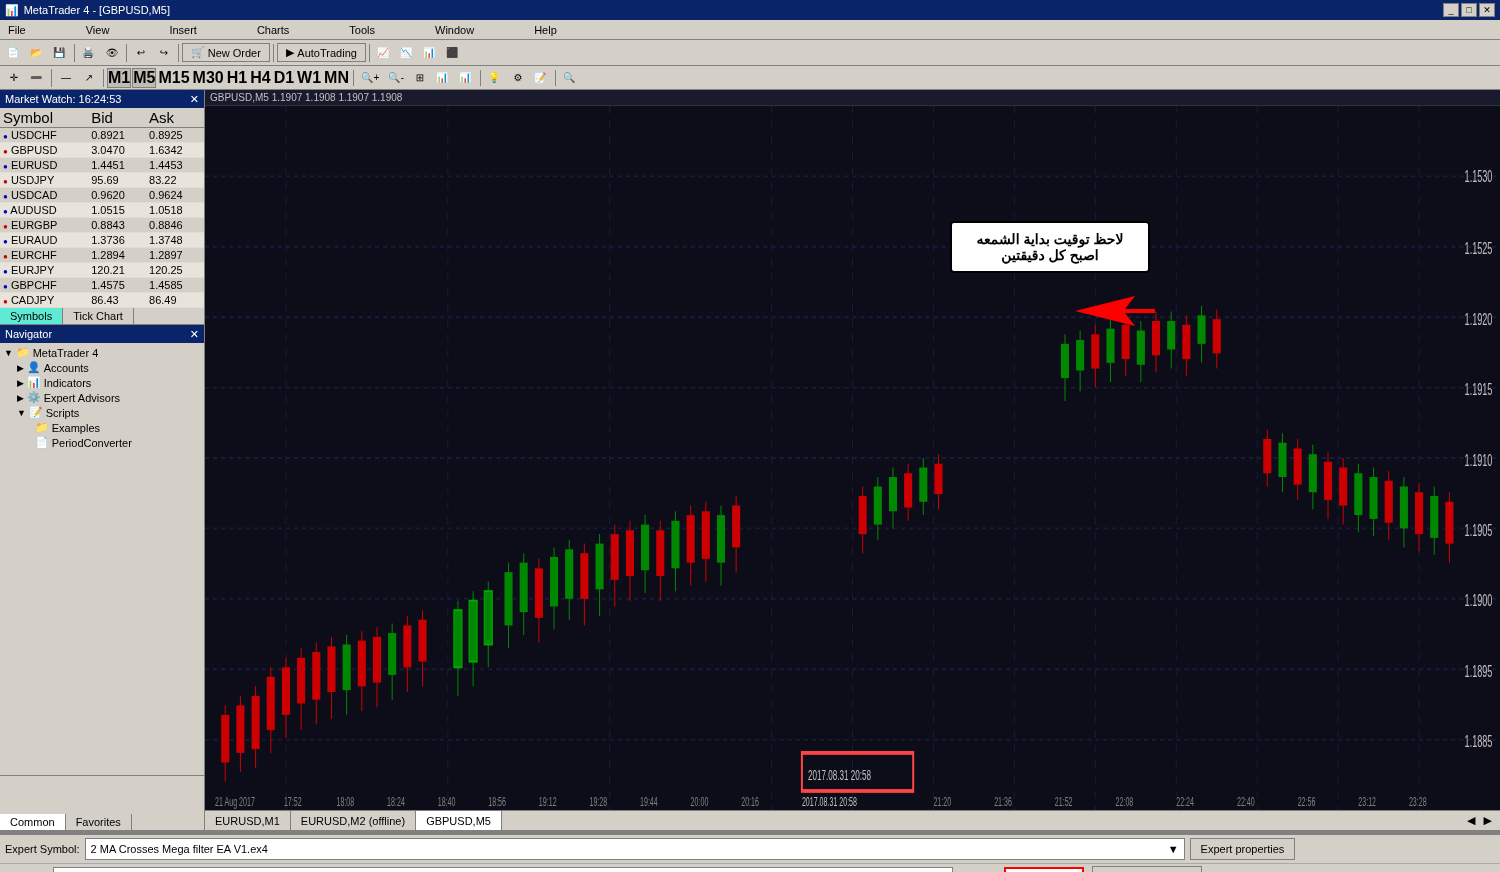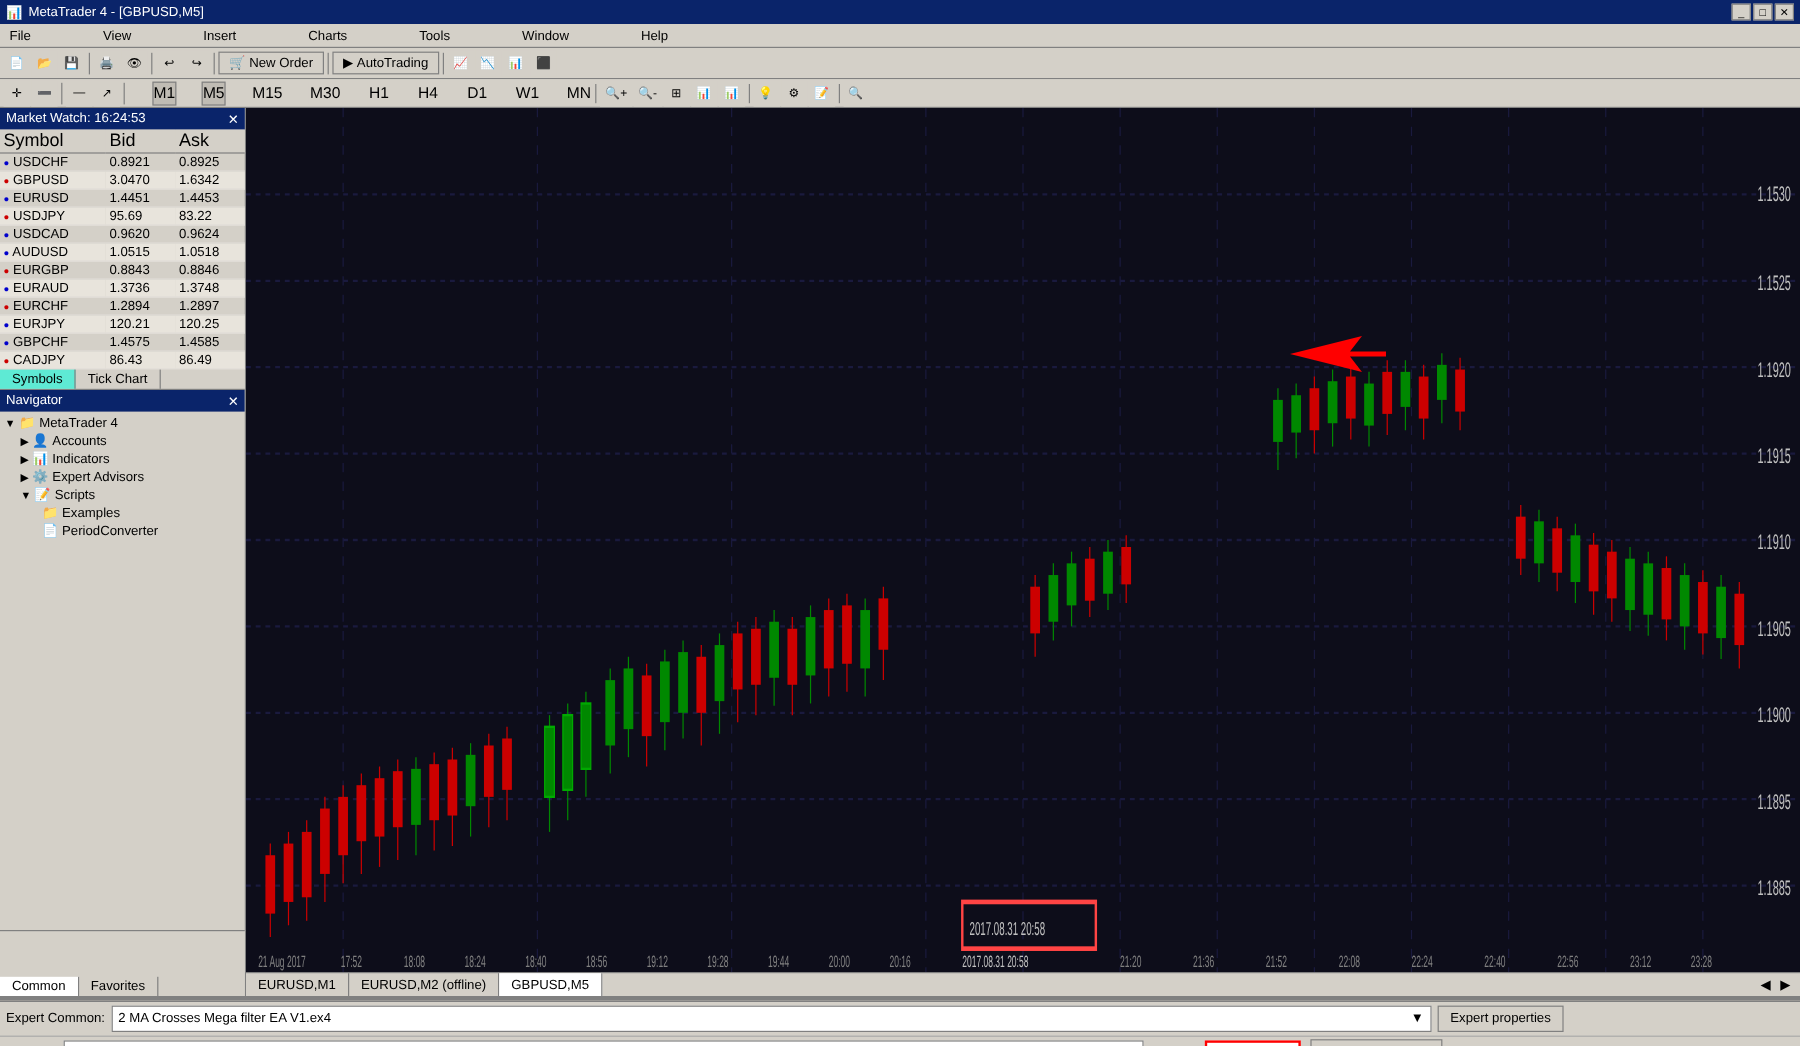--- a/index.html
+++ b/index.html
@@ -17,21 +17,21 @@
 
     
     .toolbar { background: #d4d0c8; height: 26px; display: flex; align-items: center; border-bottom: 1px solid #808080; padding: 0 3px; gap: 1px; }
     .tb-btn { height: 22px; min-width: 22px; background: #d4d0c8; border: 1px solid transparent; display: flex; align-items: center; justify-content: center; cursor: pointer; font-size: 10px; padding: 0 3px; }
     .tb-sep { width: 1px; height: 18px; background: #808080; margin: 0 2px; }
     .new-order-btn { background: #d4d0c8; border: 1px solid #808080; padding: 2px 8px; font-size: 11px; cursor: pointer; display: flex; align-items: center; gap: 3px; }
     .autotrading-btn { background: #d4d0c8; border: 1px solid #808080; padding: 2px 8px; font-size: 11px; cursor: pointer; display: flex; align-items: center; gap: 3px; }
 
     
     .chart-toolbar { background: #d4d0c8; height: 24px; display: flex; align-items: center; border-bottom: 1px solid #808080; padding: 0 3px; gap: 1px; }
-    .ct-btn { height: 20px; min-width: 20px; background: #d4d0c8; border: 1px solid transparent; display: flex; align-items: center; justify-content: center; cursor: pointer; font-size: 13px; font-weight: normal; margin-left: 20px; }
+    .ct-btn { height: 20px; min-width: 20px; background: #d4d0c8; border: 1px solid transparent; display: flex; align-items: center; justify-content: center; cursor: pointer; font-size: 16px; font-weight: bold; }
     .ct-btn.active { border: 1px solid #808080; background: #c0bcb4; }
     .ct-sep { width: 1px; height: 16px; background: #808080; margin: 0 2px; }
 
     
     .main-layout { display: flex; height: calc(872px - 20px - 20px - 26px - 24px - 20px - 22px); }
 
     
     .left-panel { width: 205px; background: #d4d0c8; border-right: 1px solid #808080; display: flex; flex-direction: column; }
     .market-watch { flex: 0 0 auto; }
     .panel-header { background: #0a246a; color: #fff; height: 18px; display: flex; align-items: center; justify-content: space-between; padding: 0 5px; font-size: 11px; }
@@ -315,20 +315,23 @@
         </div>
     </div>
 
     <div class="nav-tabs">
       <div class="nav-tab active">Common</div>
       <div class="nav-tab">Favorites</div>
     </div>
   </div>
 
   <div class="chart-area">
+    <div class="chart-header">
+      <span>GBPUSD,M5  1.1907 1.1908 1.1907 1.1908</span>
+    </div>
     <div class="chart-container" style="position:relative;">
       
       <svg class="chart-svg" viewBox="0 0 1280 370" preserveAspectRatio="none">
 
         <rect width="1280" height="370" fill="#0d0d1a"></rect>
 
         <line x1="0" y1="37" x2="1280" y2="37" stroke="#1a1a3e" stroke-width="1" stroke-dasharray="4,4"></line>
         <line x1="0" y1="74" x2="1280" y2="74" stroke="#1a1a3e" stroke-width="1" stroke-dasharray="4,4"></line>
         <line x1="0" y1="111" x2="1280" y2="111" stroke="#1a1a3e" stroke-width="1" stroke-dasharray="4,4"></line>
         <line x1="0" y1="148" x2="1280" y2="148" stroke="#1a1a3e" stroke-width="1" stroke-dasharray="4,4"></line>
@@ -516,20 +519,24 @@
         <text x="840" y="368" fill="#808080" font-size="7">21:52</text>
         <text x="900" y="368" fill="#808080" font-size="7">22:08</text>
         <text x="960" y="368" fill="#808080" font-size="7">22:24</text>
         <text x="1020" y="368" fill="#808080" font-size="7">22:40</text>
         <text x="1080" y="368" fill="#808080" font-size="7">22:56</text>
         <text x="1140" y="368" fill="#808080" font-size="7">23:12</text>
         <text x="1190" y="368" fill="#808080" font-size="7">23:28</text>
       </svg>
 
       
+      <div class="annotation-bubble" style="right: 350px; top: 115px; width: 200px;">
+        <div>لاحظ توقيت بداية الشمعه</div>
+        <div>اصبح كل دقيقتين</div>
+      </div>
 
       
       <div style="position:absolute; right: 345px; top: 185px; z-index:11;">
         <svg width="80" height="40" viewBox="0 0 80 40">
           <polygon points="0,20 60,5 50,18 80,18 80,22 50,22 60,35" fill="#ff0000"></polygon>
         </svg>
       </div>
     </div>
 
     <div class="chart-tabs">
@@ -543,21 +550,21 @@
       </div>
     </div>
   </div>
 </div>
 
 <div class="resize-handle"></div>
 
 <div class="bottom-panel" style="background:#d4d0c8; border-top:1px solid #808080;">
 
   <div style="display:flex; align-items:center; padding:3px 5px; gap:5px; background:#d4d0c8; border-bottom:1px solid #aaa;">
-    <span style="font-size:11px; white-space:nowrap;">Expert Common:</span>
+    <span style="font-size:11px; white-space:nowrap;">Expert Symbol:</span>
     <div style="flex:1; height:22px; border:1px solid #808080; background:#fff; font-size:11px; display:flex; align-items:center; padding:0 5px; max-width:1100px;">
       <span>2 MA Crosses Mega filter EA V1.ex4</span>
       <span style="margin-left:auto;">▼</span>
     </div>
     <button class="btn-action">Expert properties</button>
   </div>
 
   <div style="display:flex; align-items:center; padding:2px 5px; gap:8px; border-bottom:1px solid #aaa;">
     <span style="font-size:11px; white-space:nowrap;">Symbol:</span>
     <div style="flex:1; height:20px; border:1px solid #808080; background:#fff; font-size:11px; display:flex; align-items:center; padding:0 5px; max-width:900px;">

